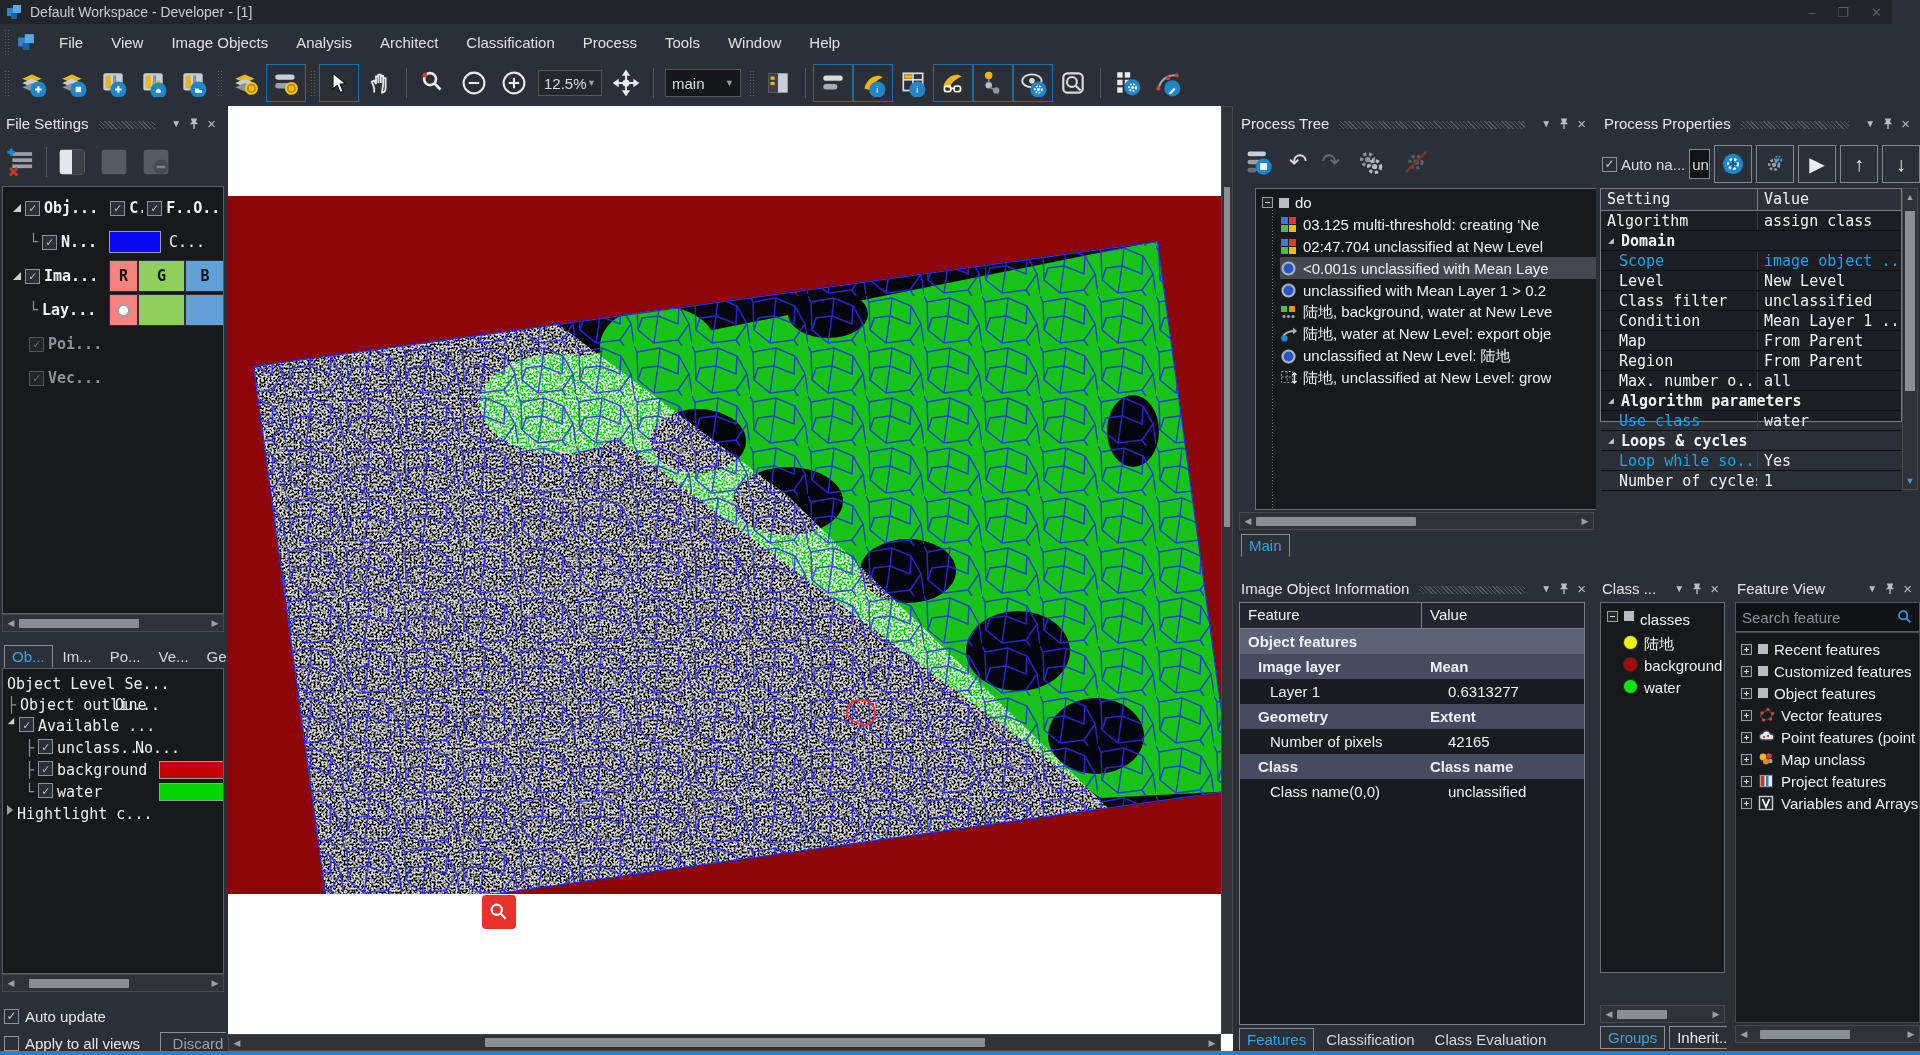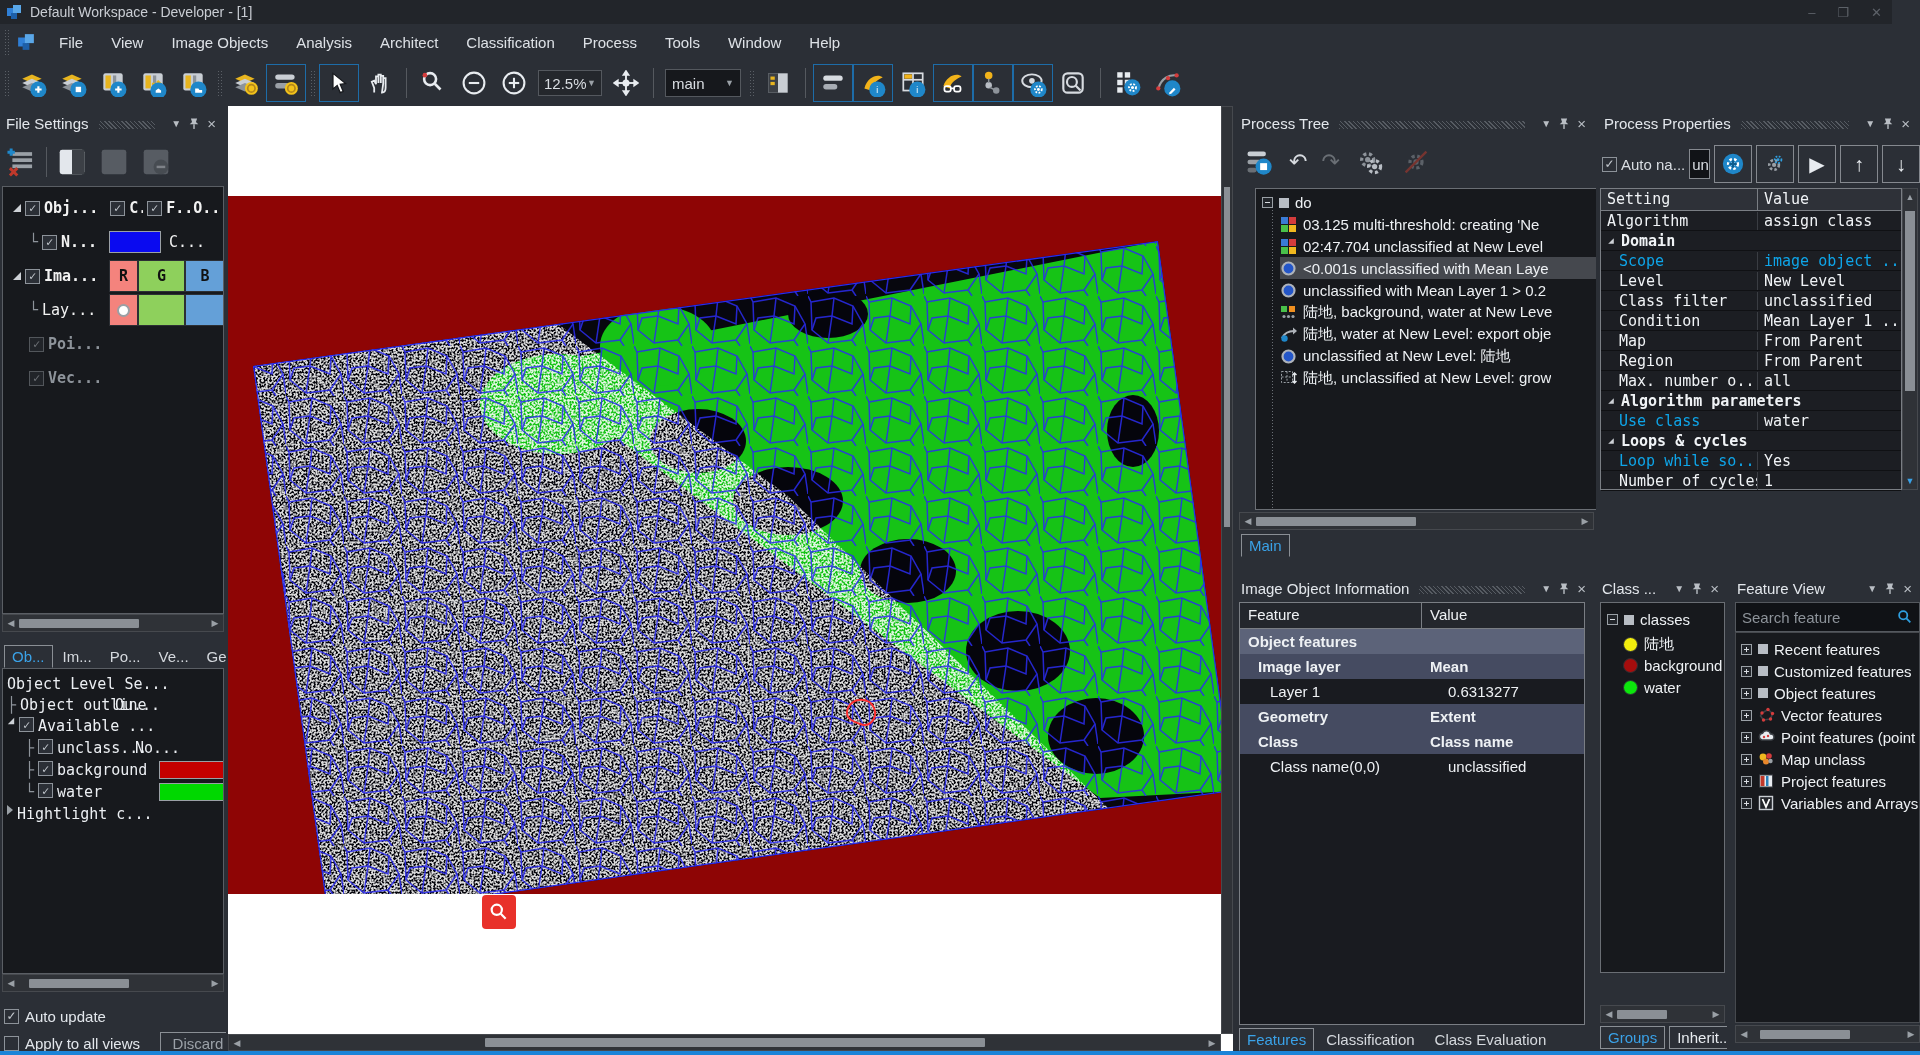--- a/index.html
+++ b/index.html
@@ -77,21 +77,21 @@
 .pt-root{position:absolute;left:6px;top:5px;display:flex;align-items:center;gap:6px;color:#eef1f4;font-size:15px}
 .pt-row{position:absolute;left:24px;width:331px;height:22px;display:flex;align-items:center;gap:6px;color:#eef1f4;font-size:15px}
 .pt-row.sel{background:#45484e}
 .pt-text{white-space:nowrap;overflow:hidden}
 .pt-ico{flex:none}
 #pt-connector{position:absolute;left:16px;top:18px;width:1px;height:358px;background-image:repeating-linear-gradient(#6a6f75 0 1px,transparent 1px 3px)}
 
 #pp-panel{left:1600px;top:106px;width:320px;height:460px;overflow:hidden}
 .pp-tool{position:absolute;top:34px;left:0;width:320px;height:48px;display:flex;align-items:center;gap:4px}
 .pp-btn{width:38px;height:38px;border:1px solid #85898f;display:flex;align-items:center;justify-content:center;color:#e8ecf0;font-size:20px;flex:none}
-#pp-table{position:absolute;left:0;top:82px;width:302px;height:302px;background:#1c1e23;border:1px solid #7a7e84;font-size:15px}
+#pp-table{position:absolute;left:0;top:82px;width:302px;height:234px;background:#1c1e23;border:1px solid #7a7e84;font-size:15px}
 .pp-hdr{display:flex;height:22px;background:#2e3138;border-bottom:1px solid #7a7e84;color:#f0f3f6}
 .pp-hdr>div{padding:1px 6px}
 .pp-hdr .c1{width:157px;border-right:1px solid #7a7e84}
 .pp-row{display:flex;height:20px;border-bottom:1px solid #101114;color:#f0f3f6;align-items:center}
 .pp-row .c1{width:157px;padding:0 6px;border-right:1px solid #3a3d43;white-space:nowrap;overflow:hidden}
 .pp-row .c2{flex:1;padding:0 6px;white-space:nowrap;overflow:hidden}
 .pp-row.group{font-weight:bold}
 .pp-row.group .c1{border-right:none;width:auto;display:flex;align-items:center;gap:6px}
 .dim{color:#0ea5e9}
 #pp-scroll{position:absolute;right:2px;top:82px;width:16px;height:302px;background:#2f3237;border:1px solid #46494e;color:#9aa0a6;font-size:9px;text-align:center}
@@ -105,21 +105,21 @@
 .ioi-row .c1{width:182px;padding:0 8px;white-space:nowrap;overflow:hidden}
 .ioi-row .c2{flex:1;padding:0 8px;white-space:nowrap;overflow:hidden}
 .ioi-row.section{background:#5c6379;font-weight:bold}
 .ioi-row.subsection{background:#454b61;font-weight:bold}
 .ioi-row.subsection .c1{padding-left:18px}
 .ioi-row.data .c1{padding-left:30px}
 .ptabs{position:absolute;left:0;display:flex;gap:4px;align-items:flex-end}
 
 #class-panel{left:1600px;top:570px;width:127px;height:483px;overflow:hidden}
 #class-box{position:absolute;left:0;top:32px;width:125px;height:371px;background:#17191d;border:1px solid #6a6e74;overflow:hidden}
-.cls-row{position:absolute;left:22px;display:flex;align-items:center;gap:6px;color:#eef1f4;white-space:nowrap}
+.cls-row{position:absolute;left:22px;display:flex;gap:6px;color:#eef1f4;white-space:nowrap}
 .cls-dot{width:15px;height:15px;border-radius:50%;border:1px solid #2c2f34;flex:none}
 
 #fv-panel{left:1735px;top:570px;width:185px;height:483px;overflow:hidden}
 #fv-search{position:absolute;left:0;top:32px;width:185px;height:30px;background:#101216;border:1px solid #54585e;display:flex;align-items:center;justify-content:space-between;padding:0 6px;color:#8d939a}
 #fv-list{position:absolute;left:0;top:62px;width:185px;height:391px;background:#17191d;border:1px solid #46494e;overflow:hidden}
 .fv-row{position:absolute;left:5px;height:22px;display:flex;align-items:center;gap:6px;color:#eef1f4;white-space:nowrap}
 
 #statusline{left:0;top:1051px;width:1920px;height:4px}
 </style>
 </head>
@@ -534,21 +534,21 @@
         <span class="vcell" style="left: 135px; top: 1px; width: 47px; background-color: rgb(142, 208, 92);">
             <span>G</span>
           </span>
         <span class="vcell" style="left: 182px; top: 1px; width: 40px; background-color: rgb(100, 160, 216);">
             <span>B</span>
           </span>
       </div>
       <div class="vrow" style="top:106px">
         <span style="width:22px"></span>
           <span class="treeglyph">└</span>
-        <span style="font-weight:normal">Lay...</span>
+        <span style="font-weight:bold">Lay...</span>
         <span class="vcell" style="left: 106px; top: 1px; width: 29px; background-color: rgb(244, 131, 125);">
             <span style="width:13px;height:13px;border-radius:50%;background:#fff;border:2px solid #9aa0a6"></span>
           </span>
         <span class="vcell" style="left: 135px; top: 1px; width: 47px; background-color: rgb(142, 208, 92);"></span>
         <span class="vcell" style="left: 182px; top: 1px; width: 40px; background-color: rgb(100, 160, 216);"></span>
       </div>
       <div class="vrow" style="top:140px;color:#8d939a">
         <span style="width:22px"></span>
         <span class="cb on dis"></span>
         <span>Poi...</span>
@@ -941,20 +941,24 @@
           <div class="c2">Mean</div>
         </div>
       <div class="ioi-row data">
           <div class="c1">Layer 1</div>
           <div class="c2" style="padding-left:26px">0.6313277</div>
         </div>
       <div class="ioi-row subsection">
           <div class="c1">Geometry</div>
           <div class="c2">Extent</div>
         </div>
+      <div class="ioi-row data">
+          <div class="c1">Number of pixels</div>
+          <div class="c2" style="padding-left:26px">42165</div>
+        </div>
       <div class="ioi-row subsection">
           <div class="c1">Class</div>
           <div class="c2">Class name</div>
         </div>
       <div class="ioi-row data">
           <div class="c1">Class name(0,0)</div>
           <div class="c2" style="padding-left:26px">unclassified</div>
         </div>
     </div>
     <div class="ptabs" style="top:458px;left:2px">

